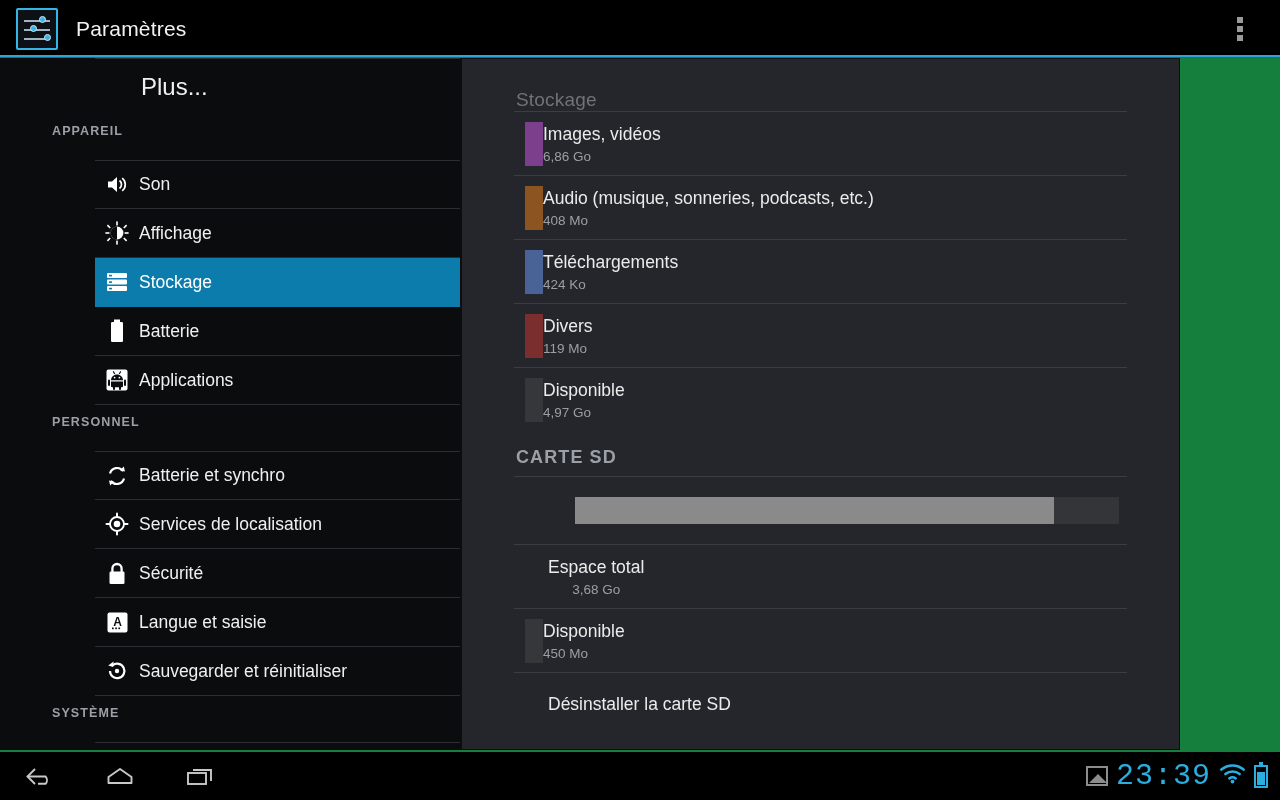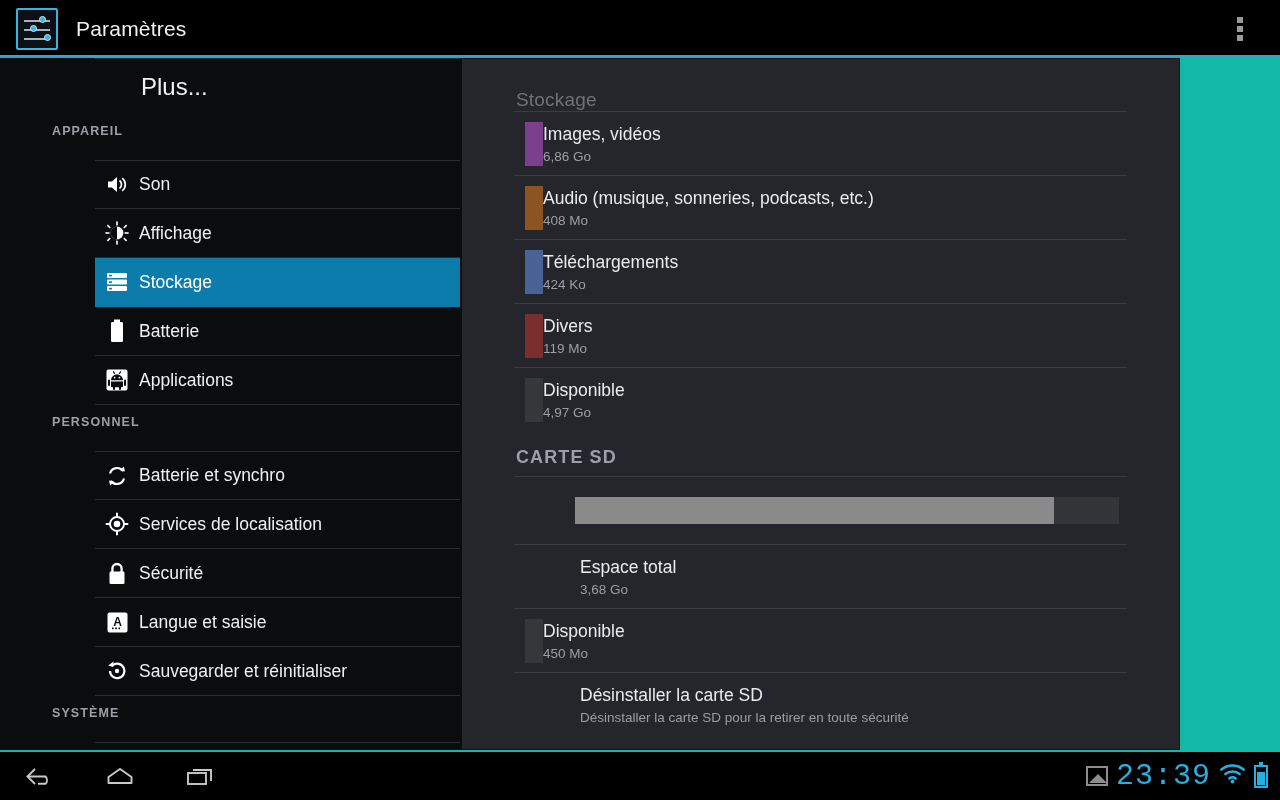--- a/index.html
+++ b/index.html
@@ -2,21 +2,21 @@
 <html><head>
 <meta charset="utf-8">
 <style>
   * { margin:0; padding:0; box-sizing:border-box; }
   html, body {
     width:1280px; height:800px;
     background:#000;
     font-family:"Liberation Sans", sans-serif;
     overflow:hidden;
   }
-  #screen { position:relative; width:1280px; height:800px; background:#14b8a6; }
+  #screen { position:relative; width:1280px; height:800px; background:#15803d; }
 
   
   #actionbar {
     position:absolute; left:0; top:0; width:1280px; height:57px;
     background:#000; display:flex; align-items:center;
   }
   #app-icon {
     width:42px; height:42px; margin-left:16px;
     background:#0d1014; border:2px solid #33b5e5; border-radius:2px;
     position:relative; flex:none;
@@ -77,21 +77,21 @@
   }
   .pl { margin:0 52px 0 52px; }
   .p-row {
     position:relative; display:flex; align-items:center;
     border-top:1px solid #3a3d42; min-height:64px; padding:8px 0;
   }
   .swatch { width:18px; height:44px; flex:none; margin-left:11px; }
   .p-text { }
   .p-name { color:#ebebeb; font-size:17.5px; line-height:1.35; }
   .p-sub  { color:#9b9ea2; font-size:13.5px; margin-top:3px; }
-  .p-row.noswatch .p-text { margin-left:66px; }
+  .p-row.noswatch .p-text { margin-left:34px;text-align:center; }
   .p-head {
     color:#9aa0a6; font-size:18px; font-weight:bold; letter-spacing:1.1px;
     padding:16px 0 8px 2px;
   }
   .bar-row { border-top:1px solid #3a3d42; padding:20px 0 20px 0; display:flex; }
   .bar-track {
     margin-left:61px; width:544px; height:27px; background:#333539;
   }
   .bar-fill { height:27px; background:#8a8a8a; }
 
@@ -383,21 +383,20 @@
         <span class="swatch" style="background: rgb(53, 55, 59);"></span>
         <span class="p-text">
           <span class="p-name" style="display:block">Disponible</span>
           <span class="p-sub" style="display:block">450 Mo</span>
         </span>
       </div>
 
       <div class="p-row noswatch">
         <span class="p-text">
           <span class="p-name" style="display:block">Désinstaller la carte SD</span>
-          <span class="p-sub" style="display:block">Désinstaller la carte SD pour la retirer en toute sécurité</span>
         </span>
       </div>
 
     </div>
   </div>
 
   <div id="sysbar">
     <div id="navkeys">
       <div class="navkey">
         <svg width="34" height="24" viewBox="0 0 34 24">

